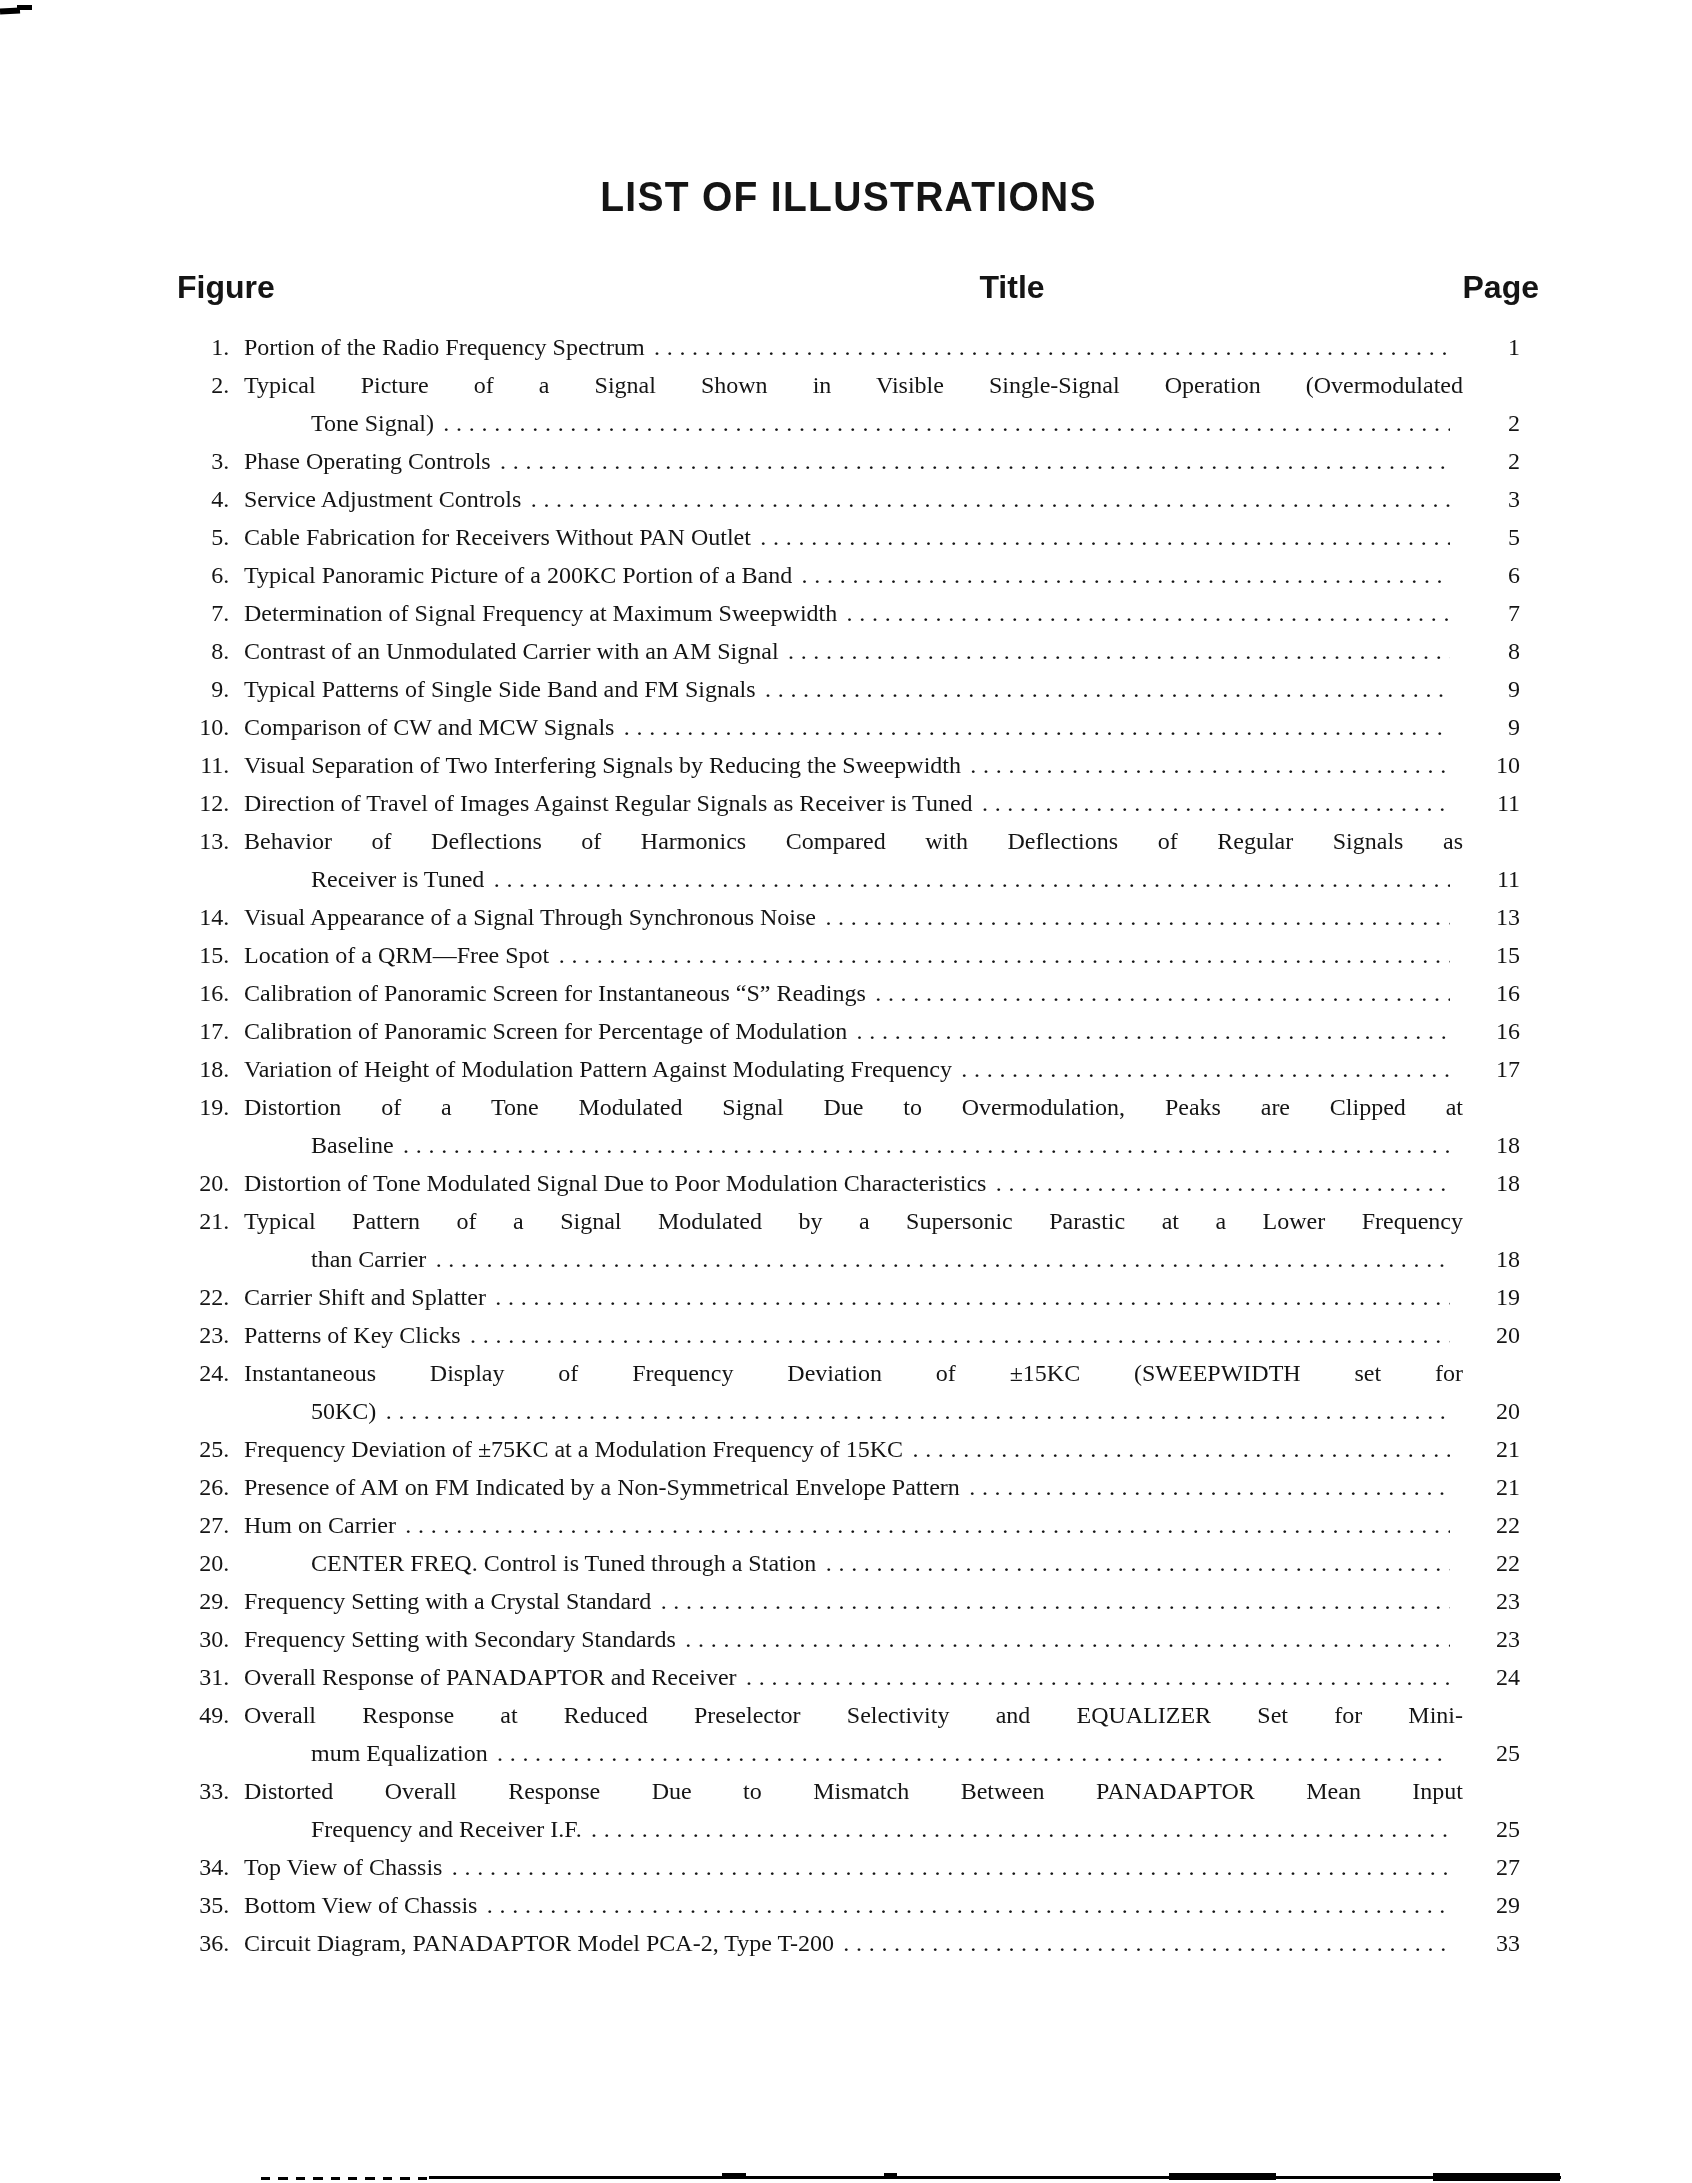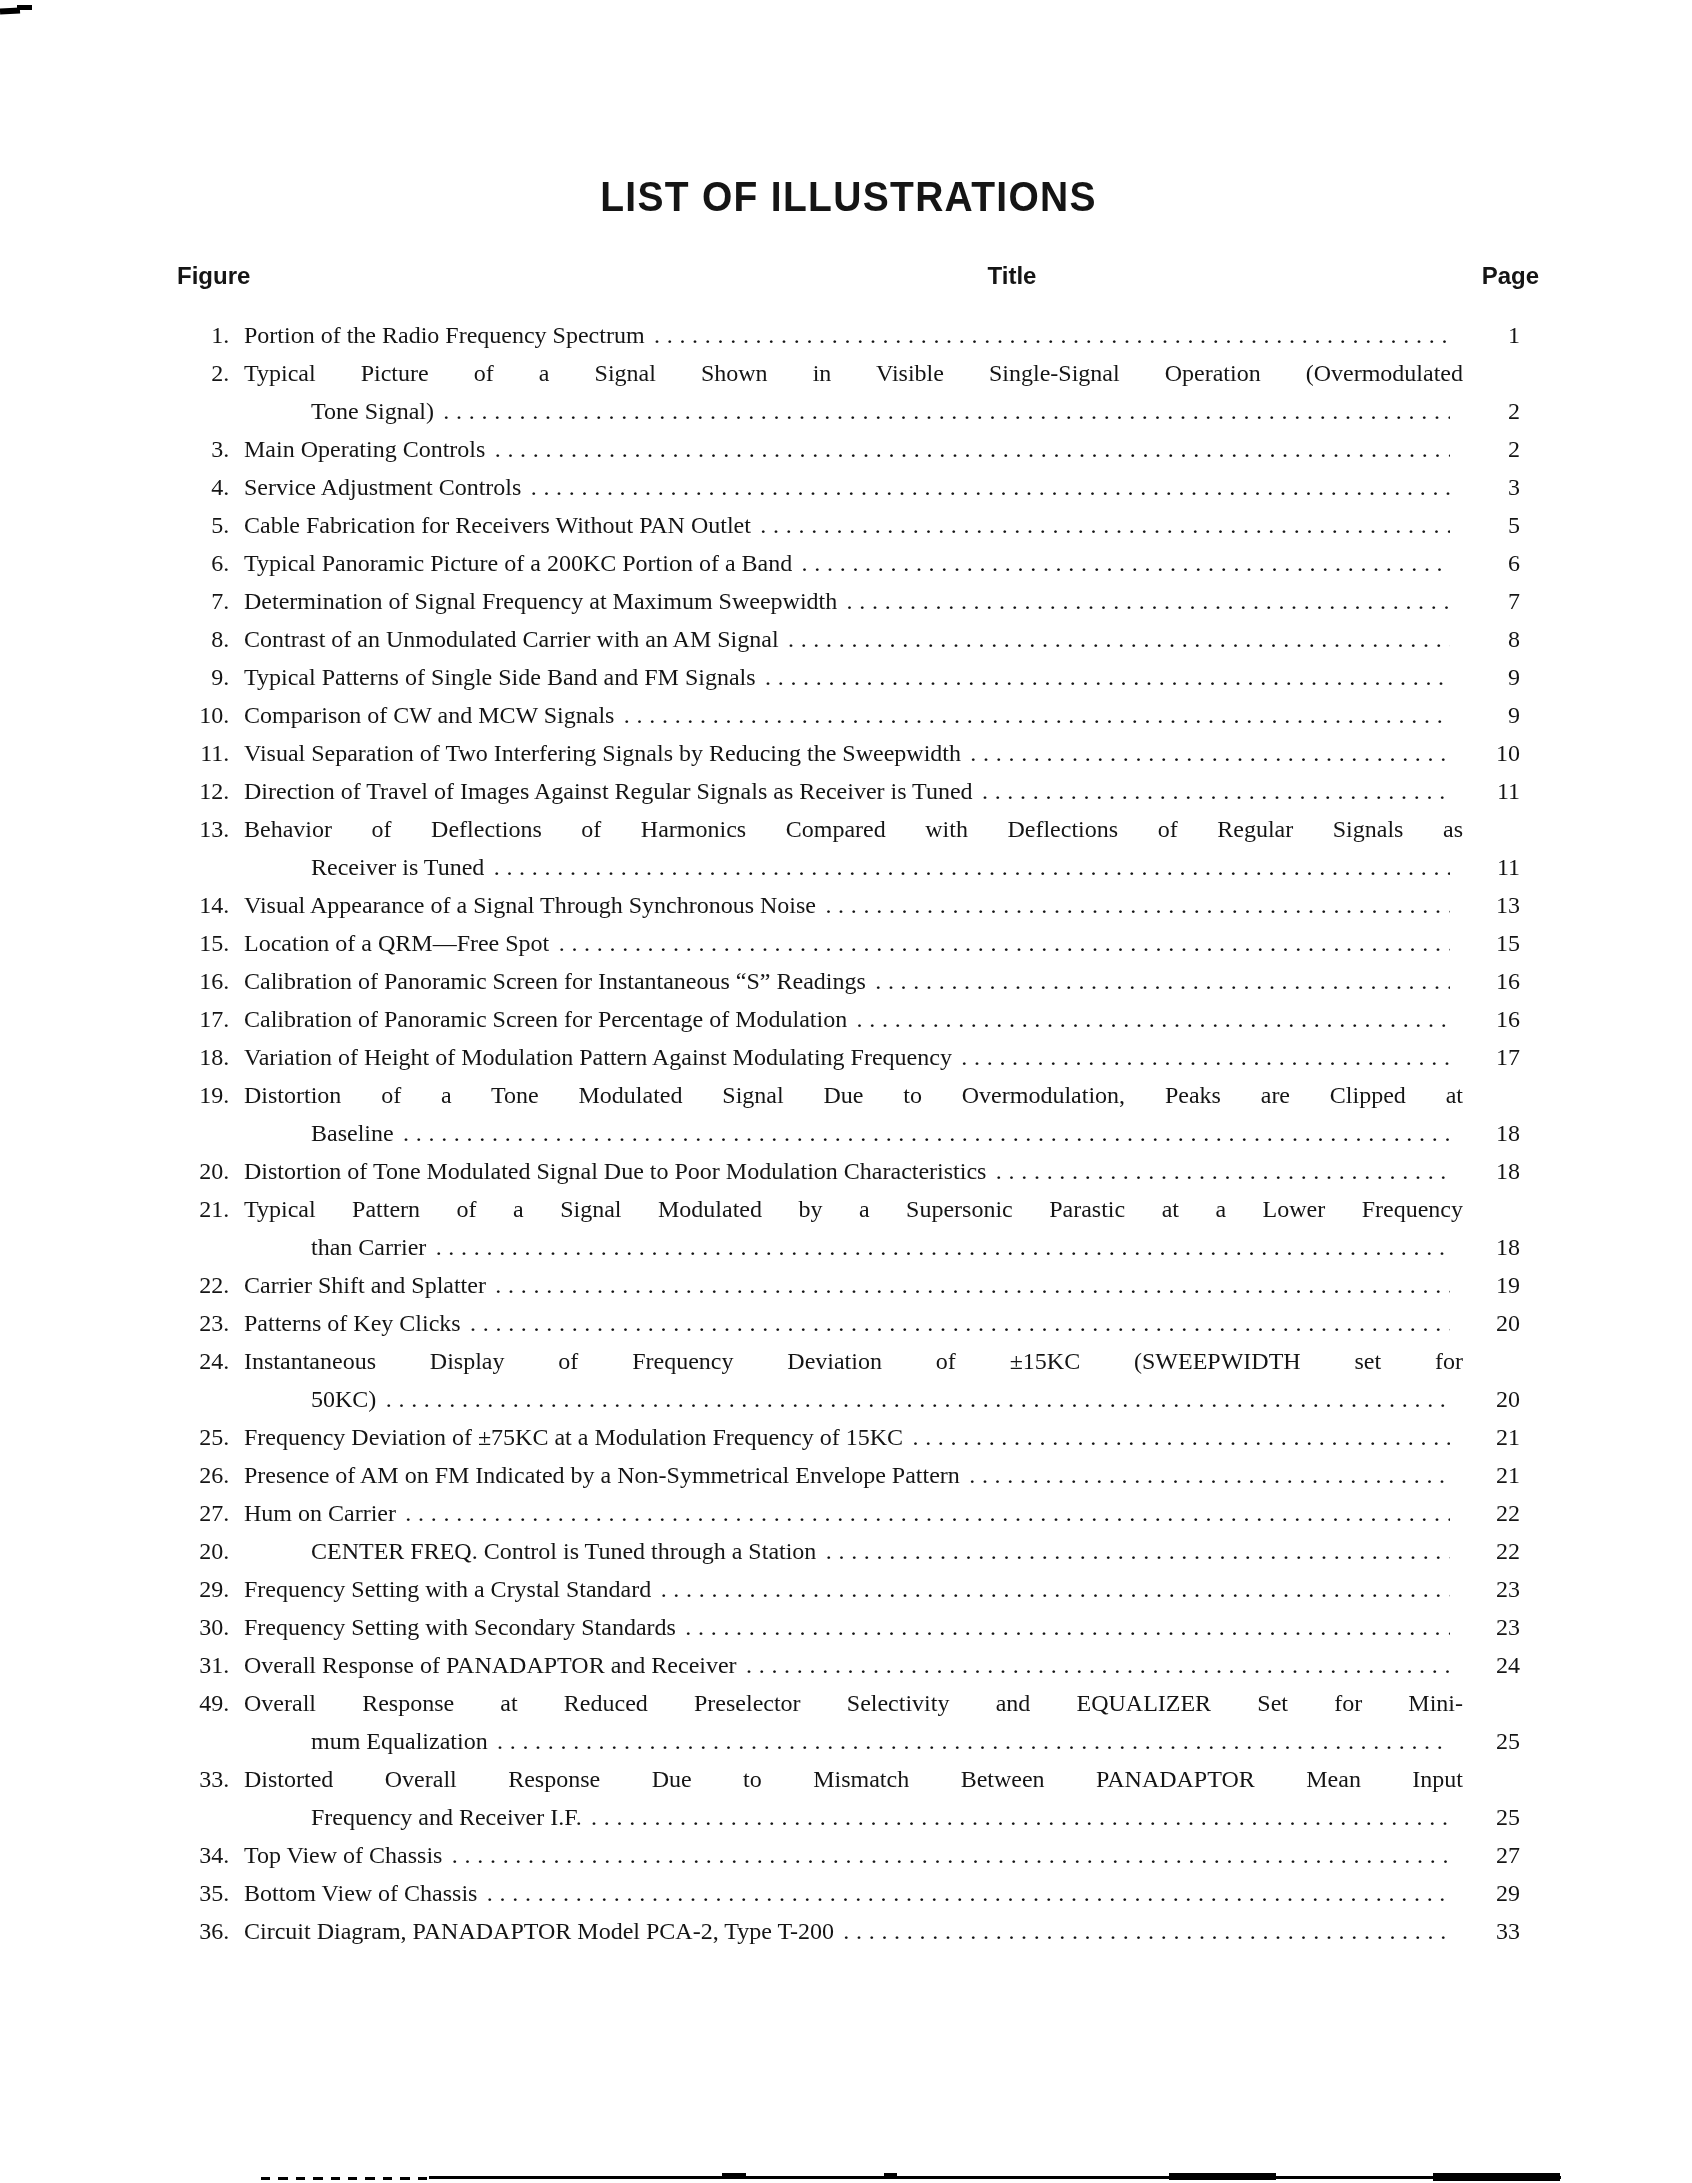--- a/index.html
+++ b/index.html
@@ -43,24 +43,24 @@
     font-weight: bold;
     font-size: 39px;
     letter-spacing: 1.3px;
     transform: scaleY(1.08);
     white-space: nowrap;
   }
 
   .col-headers {
     display: grid;
     grid-template-columns: 100px 1fr 80px;
-    margin-top: 42px;
+    margin-top: 54px;
     font-family: "Liberation Sans", sans-serif;
     font-weight: bold;
-    font-size: 24px;
+    font-size: 32px;
     line-height: 29.5px;
   }
   .col-headers .h-figure { text-align: left; }
   .col-headers .h-title  { text-align: center; padding-left: 307px; }
   .col-headers .h-page   { text-align: right; margin-right: -19px; }
 
   .entries {
     margin-top: 25.4px;
     font-size: 24px;
   }
@@ -156,21 +156,21 @@
             <span class="dots">................................................................................................................................................................</span>
       </div>
     </div>
     <span class="page">2</span>
   </div>
 
   <div class="entry">
     <span class="num">3.</span>
     <div class="body">
       <div class="line line1">
-        <span class="text">Main Operating Controls</span>
+        <span class="text">Phase Operating Controls</span>
             <span class="dots">................................................................................................................................................................</span>
       </div>
 
     </div>
     <span class="page">2</span>
   </div>
 
   <div class="entry">
     <span class="num">4.</span>
     <div class="body">

